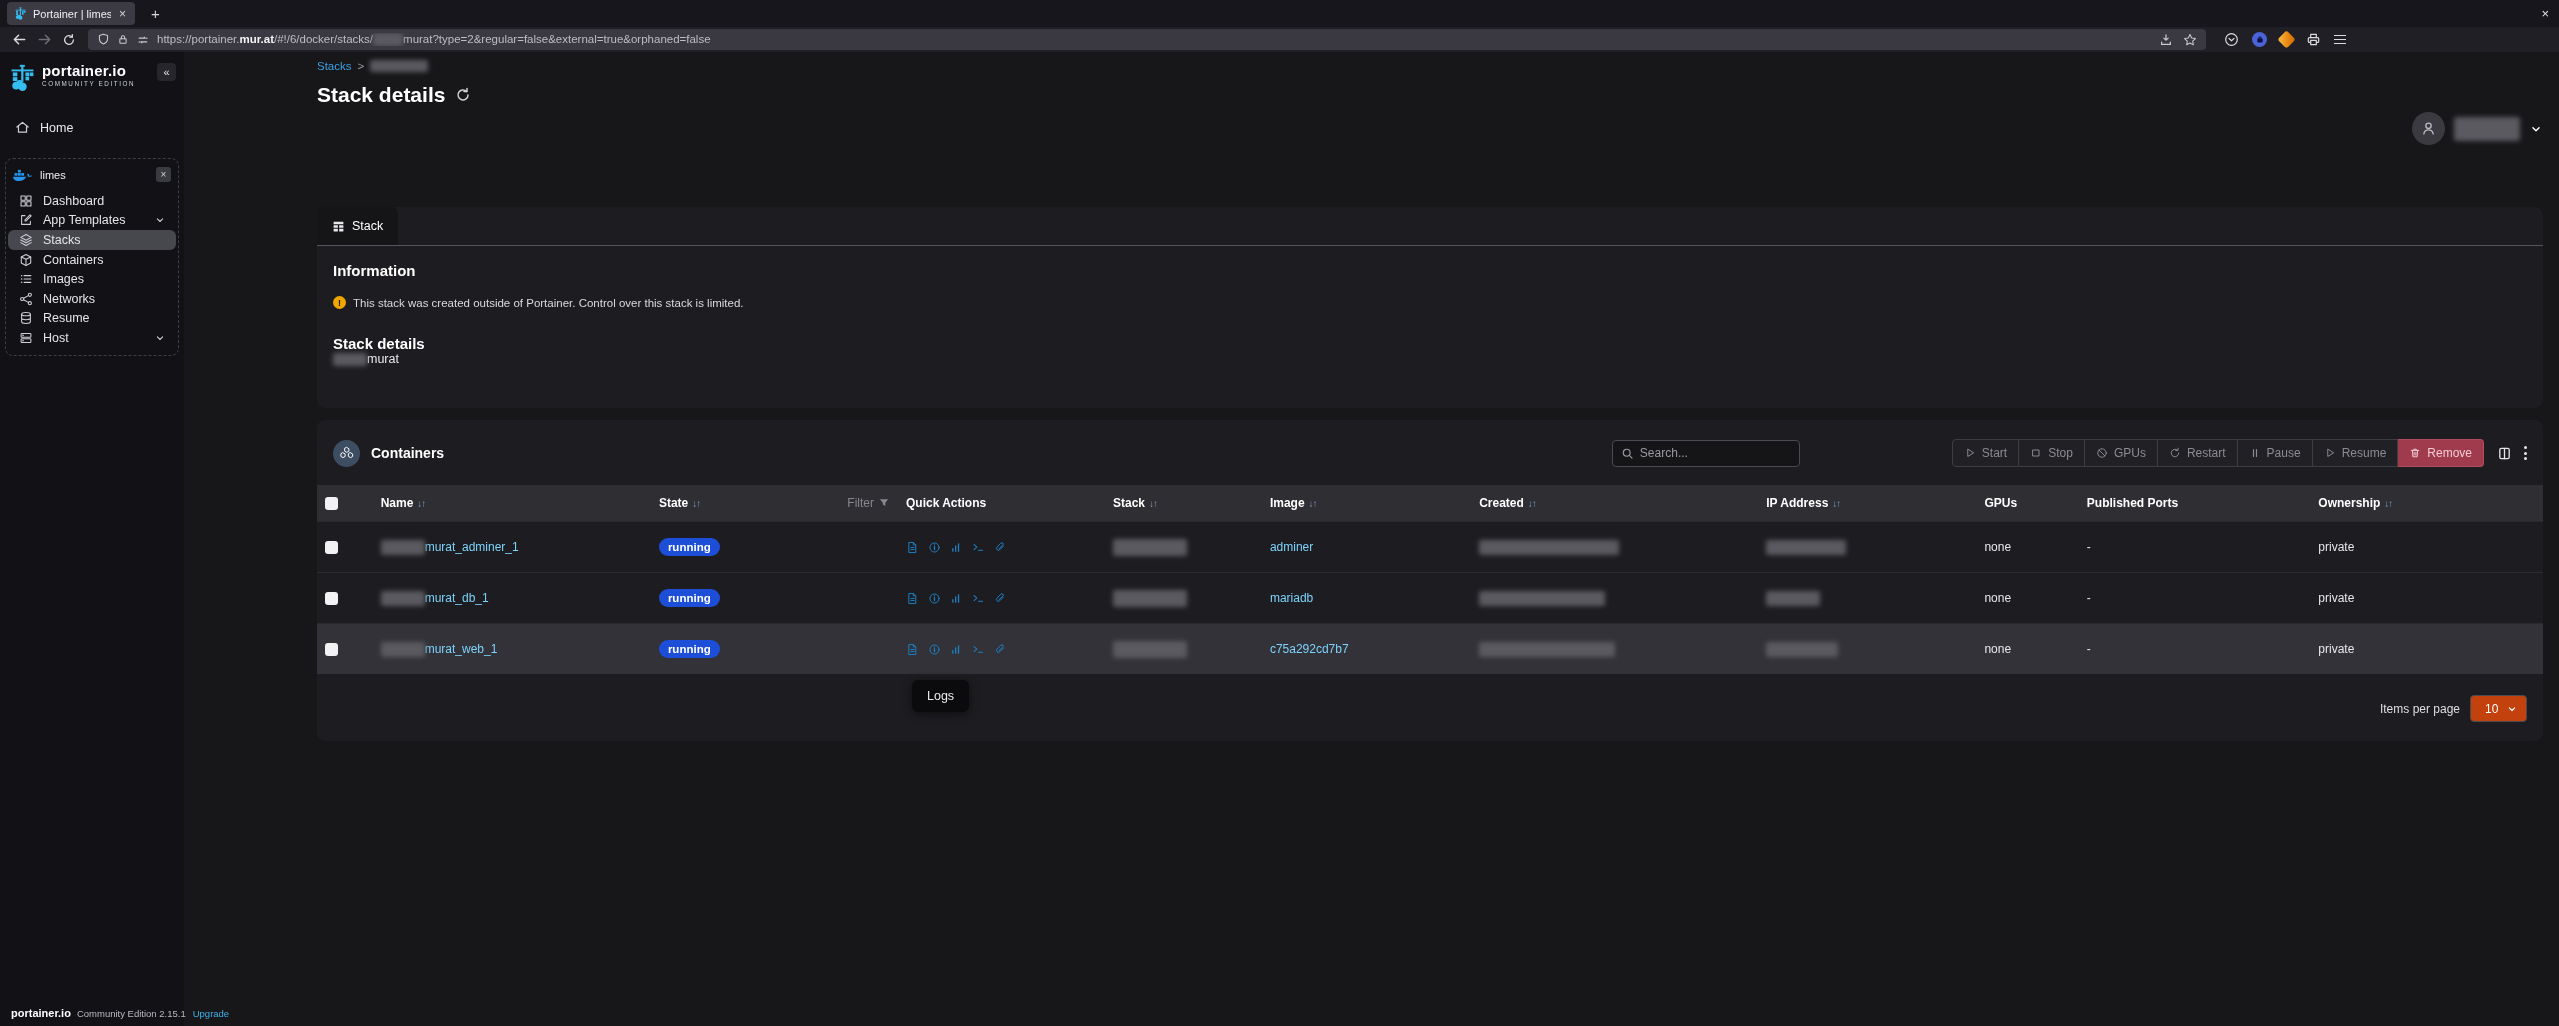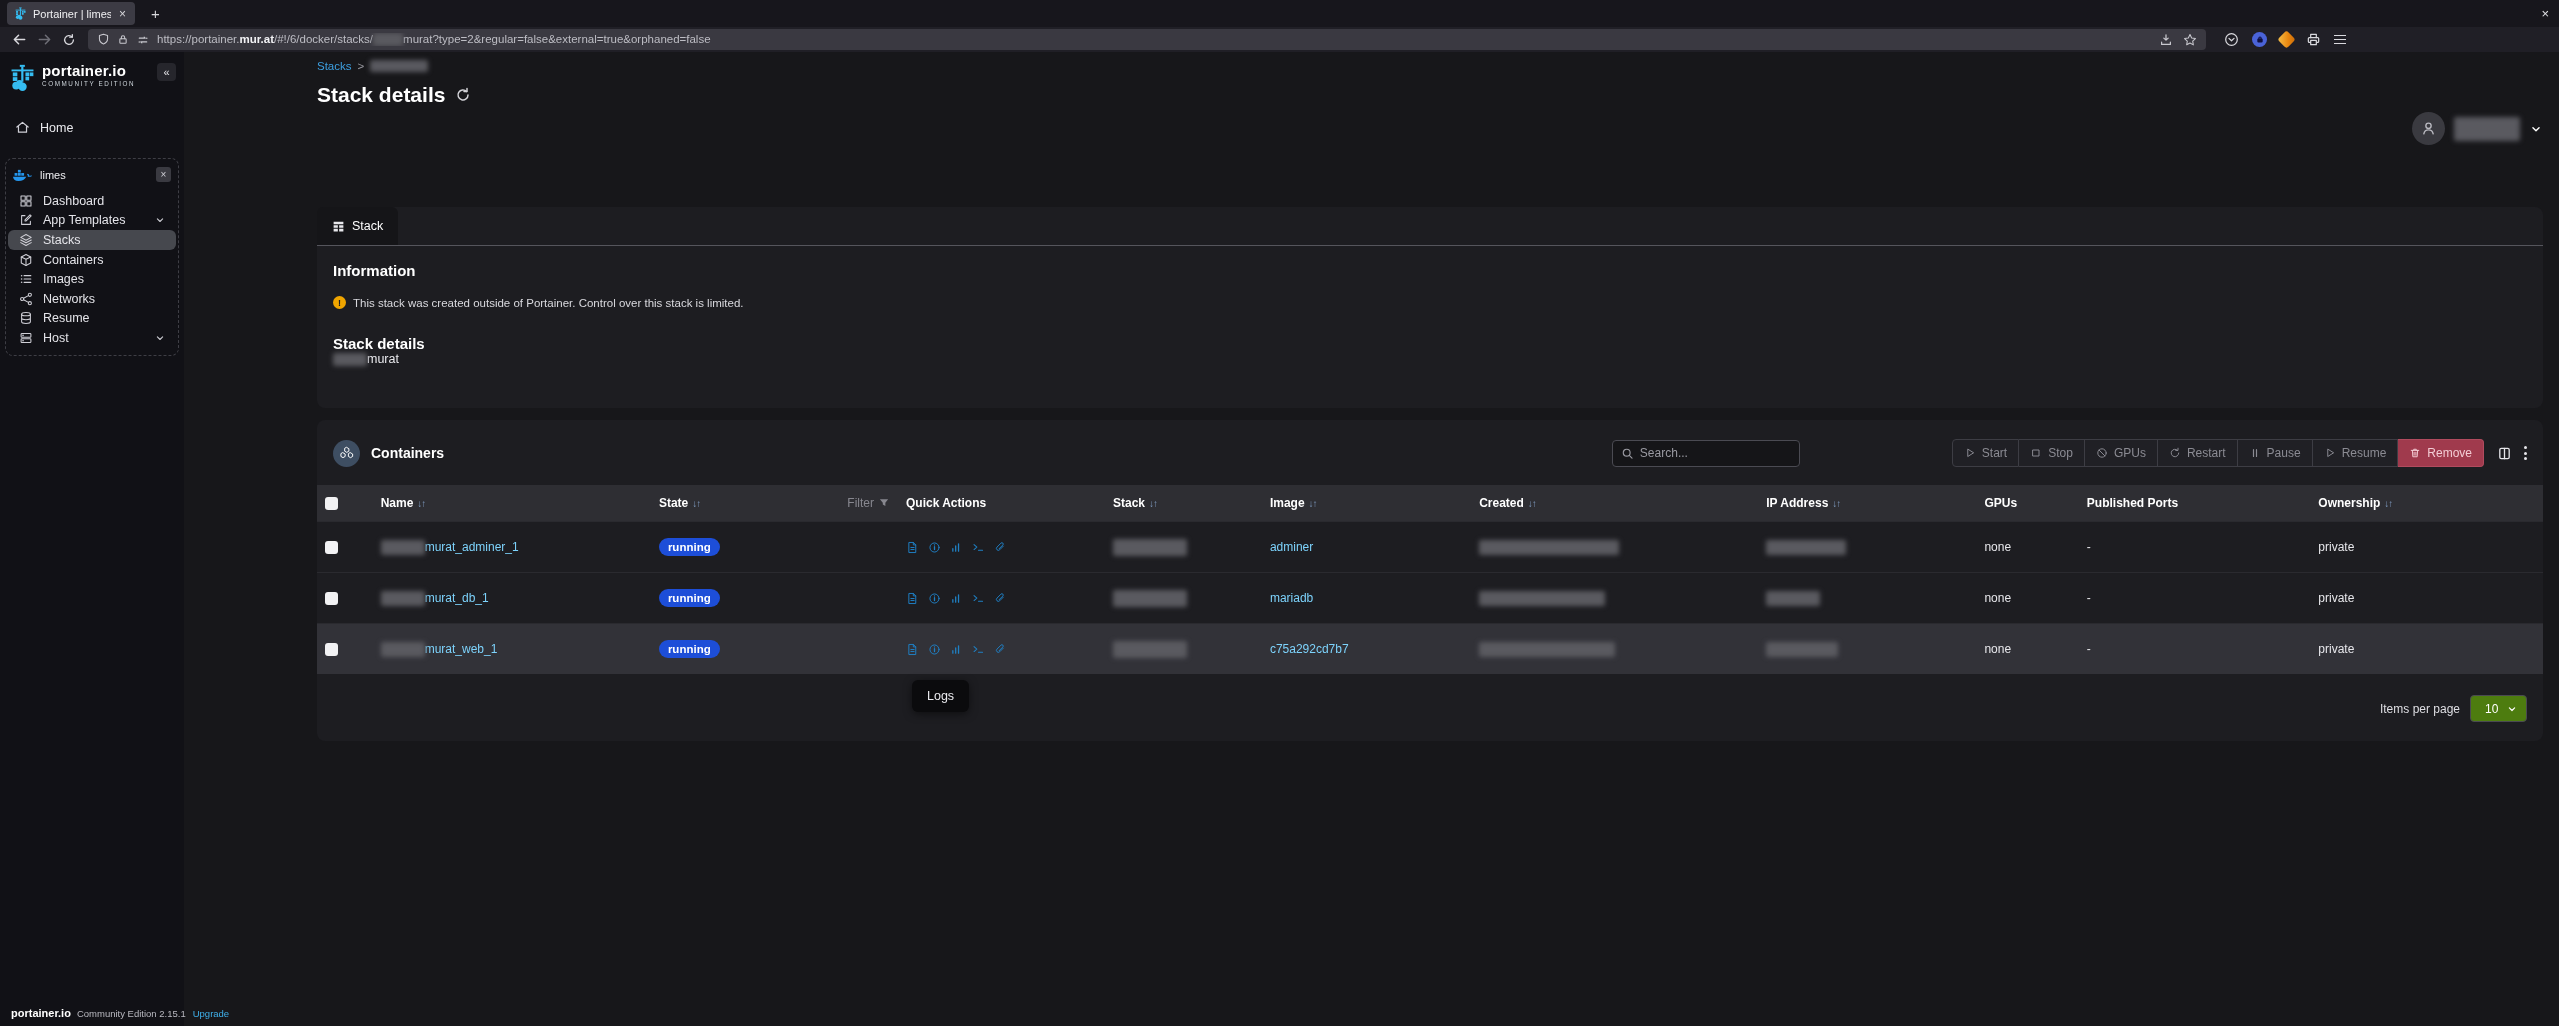--- a/index.html
+++ b/index.html
@@ -105,21 +105,21 @@
   .th-flex { display:flex; align-items:center; }
   .th-filter { margin-left:auto; display:flex; align-items:center; gap:4px; color:#87878f; font-weight:400; }
   .cbx { appearance:none; -webkit-appearance:none; width:13px; height:13px; background:#f2f2f4; border-radius:3px; display:inline-block; vertical-align:middle; }
   .badge { display:inline-block; background:#1d4ed8; color:#fff; font-size:11.5px; font-weight:700; padding:3px 9px; border-radius:10px; }
   a.cell-link { color:#7dd3fc; text-decoration:none; }
   .qa { display:flex; gap:9px; color:#1f80c4; }
   .qa .ic { display:flex; }
   .name-cell { display:flex; align-items:center; }
 
   .tfoot { display:flex; justify-content:flex-end; align-items:center; gap:10px; padding:21px 16px 17px; font-size:12px; color:#dfdfE4; }
-  .pp-select { width:57px; height:27px; background:#4d7c0f; border:1px solid #4a4a52; border-radius:4px; display:flex; align-items:center; justify-content:space-between; padding:0 8px 0 14px; color:#fff; }
+  .pp-select { width:57px; height:27px; background:#c2410c; border:1px solid #4a4a52; border-radius:4px; display:flex; align-items:center; justify-content:space-between; padding:0 8px 0 14px; color:#fff; }
   .tooltip { position:absolute; left:595px; top:260px; background:#0b0b0d; border-radius:6px; padding:9px 15px; font-size:12.5px; color:#ececf0; box-shadow:0 2px 8px rgba(0,0,0,.5); }
 </style>
 </head>
 <body>
 
 <div class="tabbar">
   <div class="btab">
     <svg class="i" width="13" height="13" viewBox="0 0 32 32">
         <g fill="#35bdf2">
           <rect x="14.5" y="3" width="2.6" height="18"></rect>

